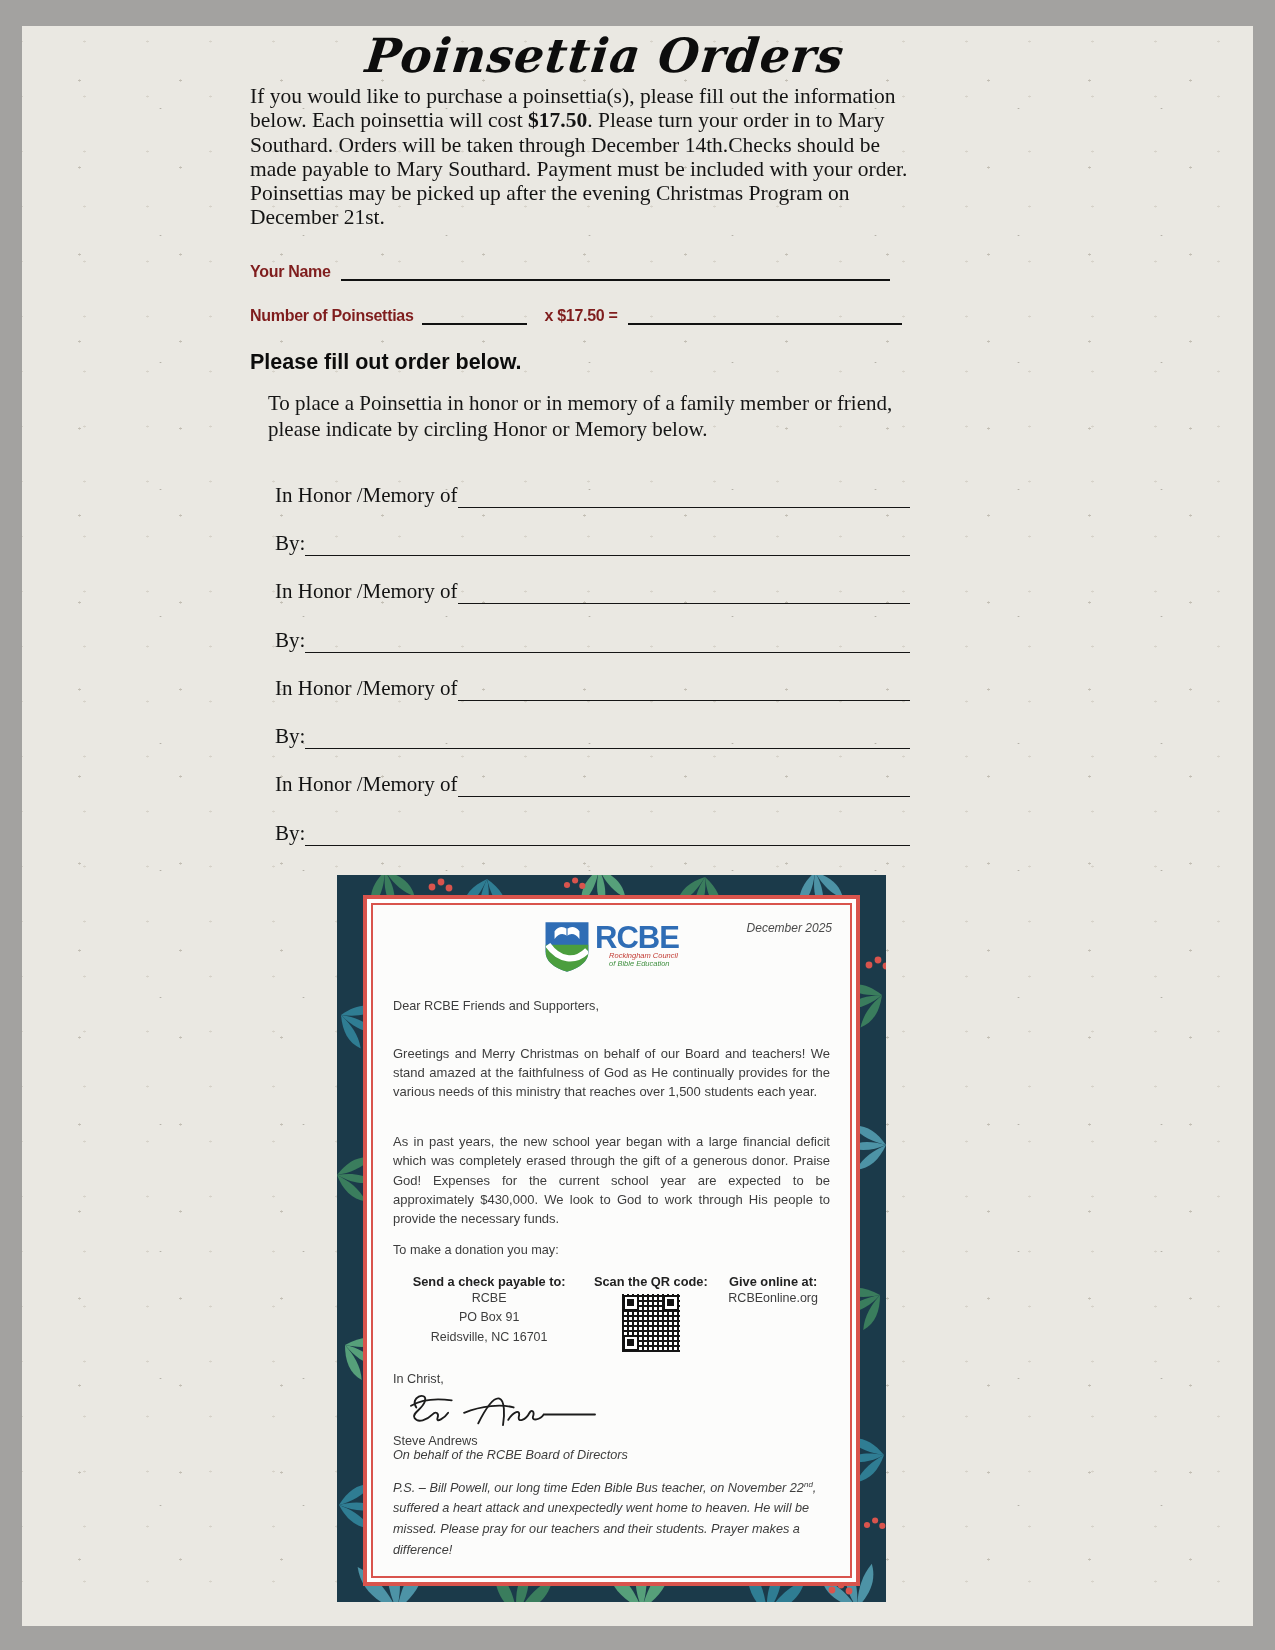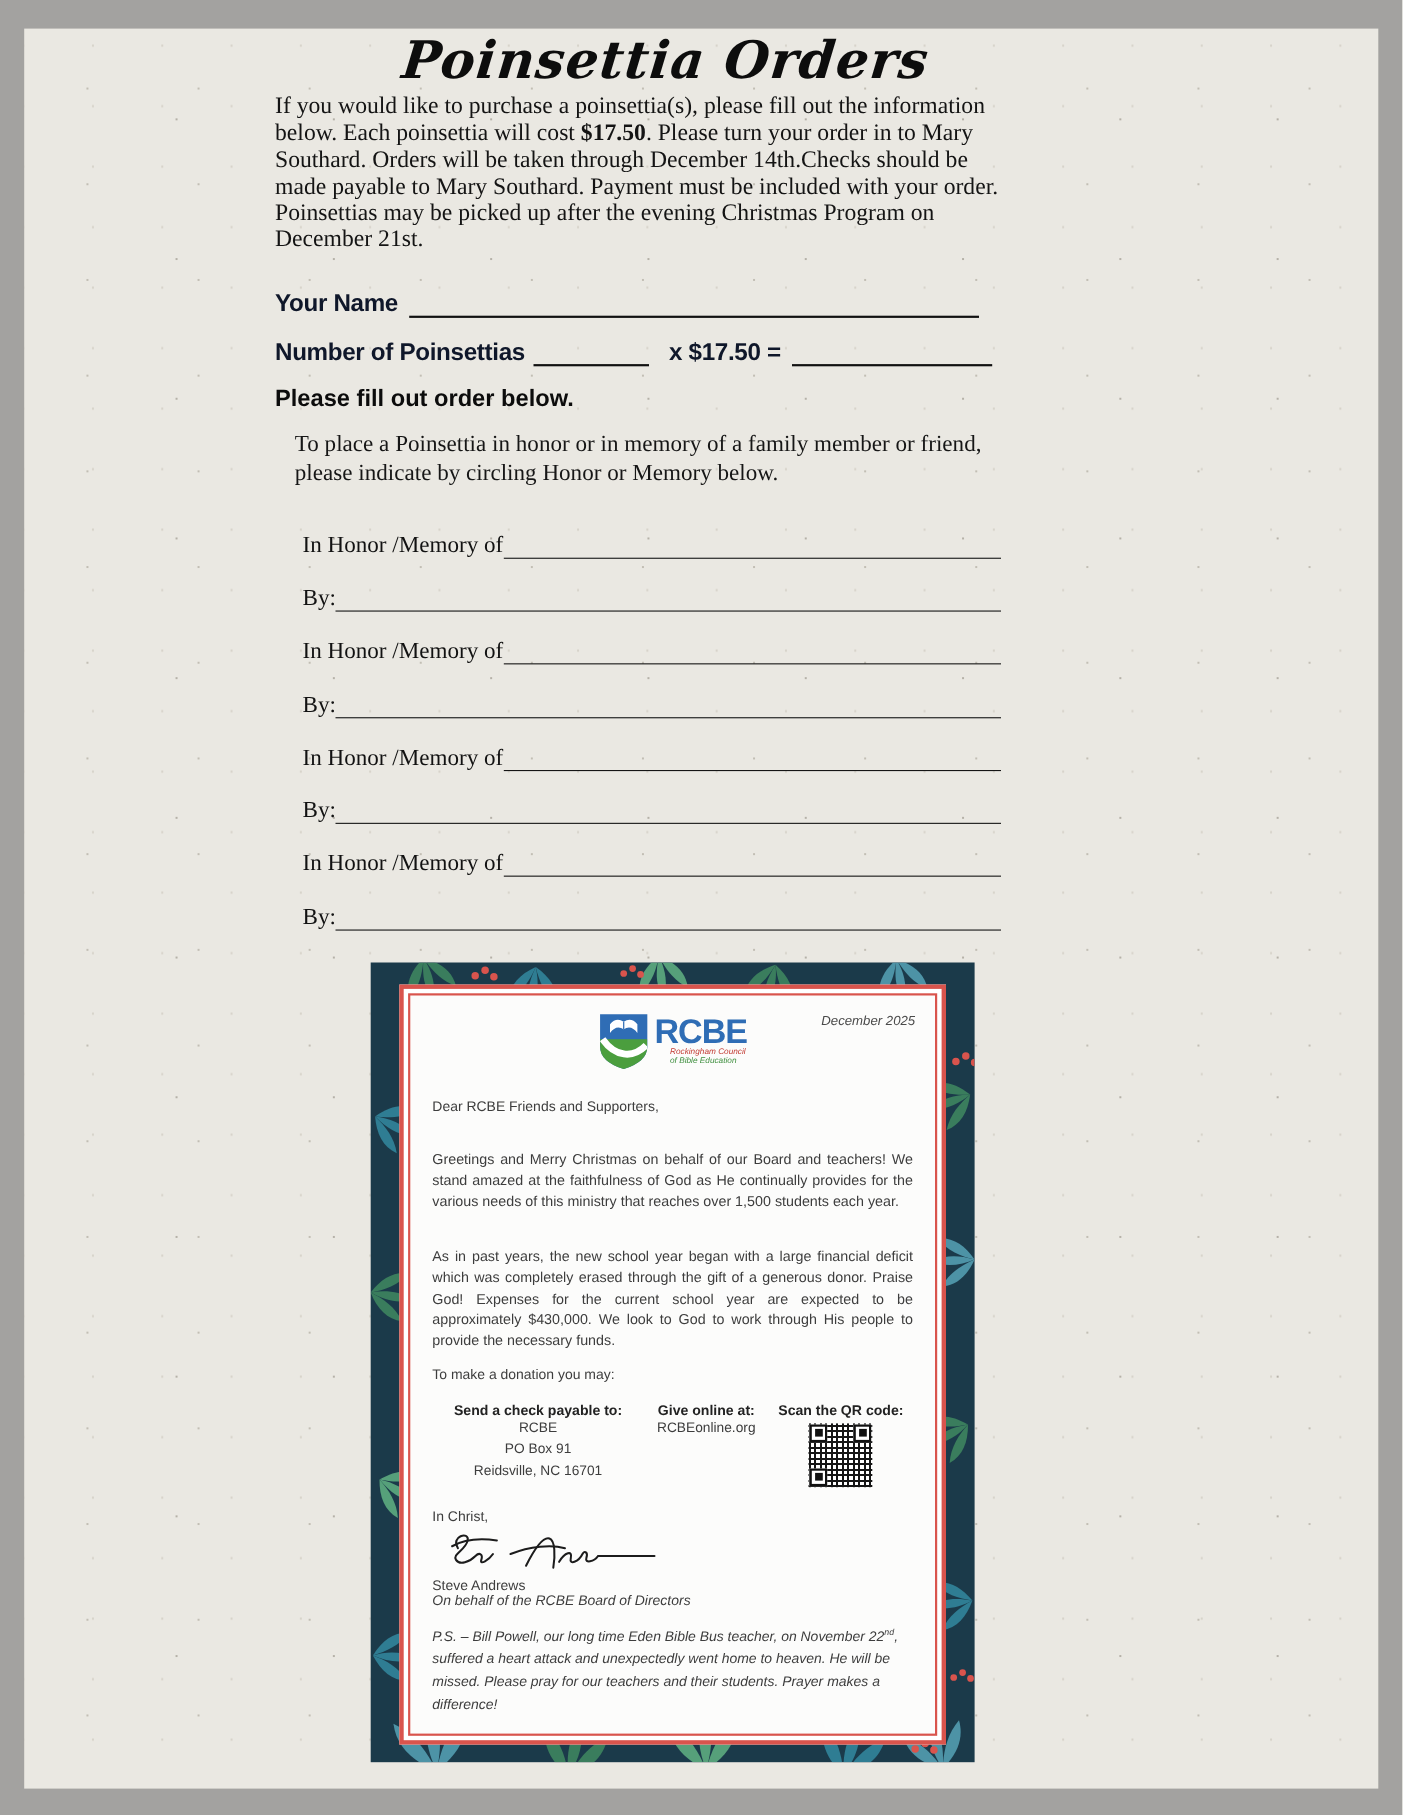--- a/index.html
+++ b/index.html
@@ -14,21 +14,21 @@
     background-size:101px 87px, 63px 55px, 143px 127px;
     background-position:7px 11px, 31px 43px, 67px 19px;}
   .script-title{position:absolute;top:28px;left:250px;width:710px;text-align:center;
     font-family:"DejaVu Serif",serif;font-style:italic;font-weight:bold;font-size:47px;
     letter-spacing:1px;color:#0d0d0d;transform:skewX(-6deg);}
   .intro{position:absolute;top:84px;left:250px;width:676px;
     font-family:"Liberation Serif",serif;font-size:21.5px;line-height:24.3px;color:#141414;}
   .blank{border-bottom:2px solid #111;flex:1 1 auto;}
   .blank-serif{border-bottom:1.7px solid #151515;flex:1 1 auto;}
   .form-row{position:absolute;display:flex;align-items:flex-end;}
-  .bold-label{font-weight:bold;font-size:22px;letter-spacing:-0.3px;color:#0f172a;white-space:nowrap;}
+  .bold-label{font-weight:bold;font-size:16px;letter-spacing:-0.3px;color:#7f1d1d;white-space:nowrap;}
   .fill-heading{position:absolute;top:350px;left:250px;width:710px;text-align:left;
     font-weight:bold;font-size:21.5px;color:#0c0c0c;}
   .instructions{position:absolute;top:390px;left:268px;width:632px;
     font-family:"Liberation Serif",serif;font-size:21px;line-height:26px;color:#161616;}
   .entry-row{position:absolute;left:275px;width:635px;display:flex;align-items:flex-end;height:26px;}
   .serif-label{font-family:"Liberation Serif",serif;font-size:21px;color:#121212;white-space:nowrap;}
   
   .letter{position:absolute;left:337px;top:875px;width:549px;height:727px;background:#1b3a4a;overflow:hidden;}
   .foliage{position:absolute;inset:0;}
   .frame-outer{position:absolute;left:26px;top:20px;right:26px;bottom:16px;
@@ -201,31 +201,31 @@
 
         <div class="donation-intro">To make a donation you may:</div>
 
         <div class="donation-cols">
           <div class="dcol col-check">
             <div class="dh">Send a check payable to:</div>
             <div class="dl">RCBE</div>
             <div class="dl">PO Box 91</div>
             <div class="dl">Reidsville, NC 16701</div>
           </div>
-          <div class="dcol col-online">
-            <div class="dh">Give online at:</div>
-            <div class="dl">RCBEonline.org</div>
-          </div>
           <div class="dcol col-qr">
             <div class="dh">Scan the QR code:</div>
             <div class="qr">
               <div class="f f1"></div>
               <div class="f f2"></div>
               <div class="f f3"></div>
             </div>
+          </div>
+          <div class="dcol col-online">
+            <div class="dh">Give online at:</div>
+            <div class="dl">RCBEonline.org</div>
           </div>
         </div>
 
         <div class="closing">In Christ,</div>
 
         <svg class="signature" width="220" height="46" viewBox="0 0 220 52">
           <g stroke="#1c1c1c" stroke-width="2.1" fill="none" stroke-linecap="round">
             <path d="M12,22 C4,10 24,4 22,14 C20,24 6,28 10,34 C14,40 24,36 30,30 C34,26 38,28 36,34 C34,40 44,34 48,28"></path>
             <path d="M6,20 C20,12 38,12 52,14"></path>
             <path d="M82,40 C92,20 100,10 106,12 C112,14 112,30 110,42"></path>

